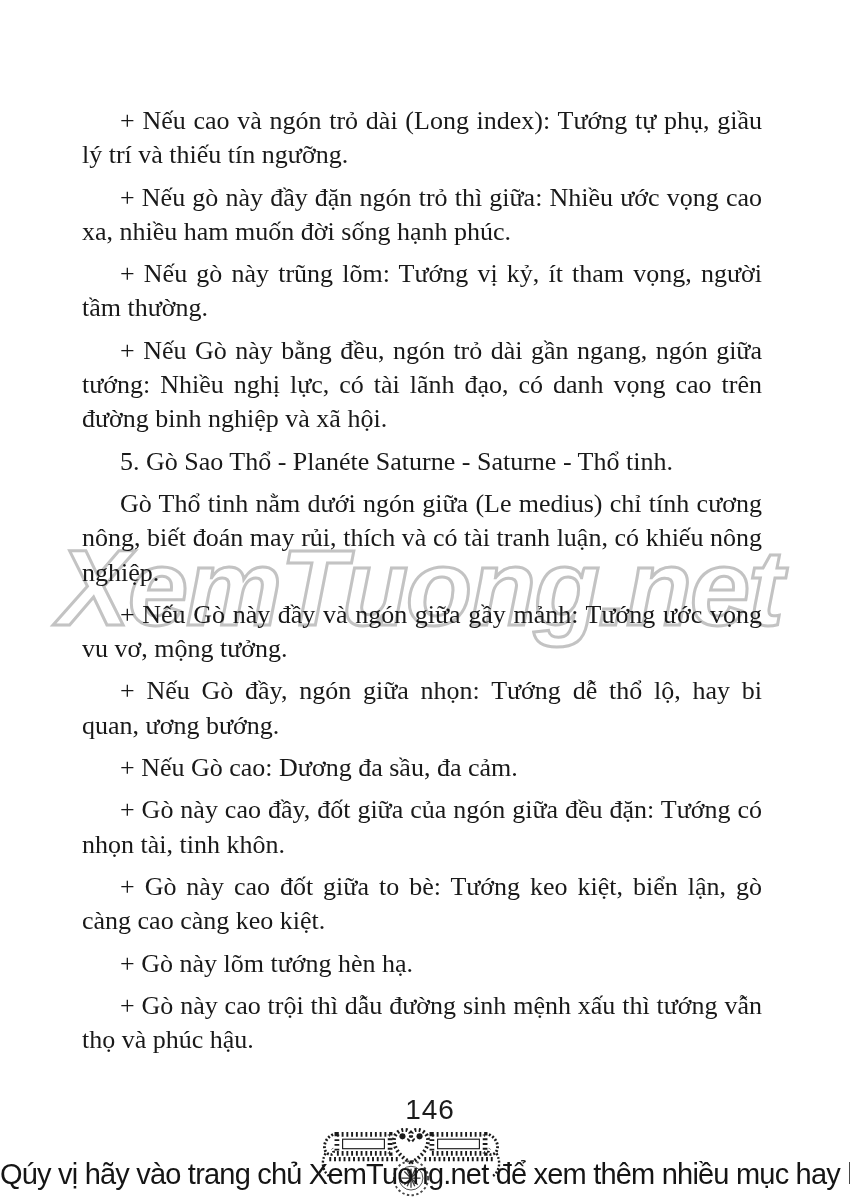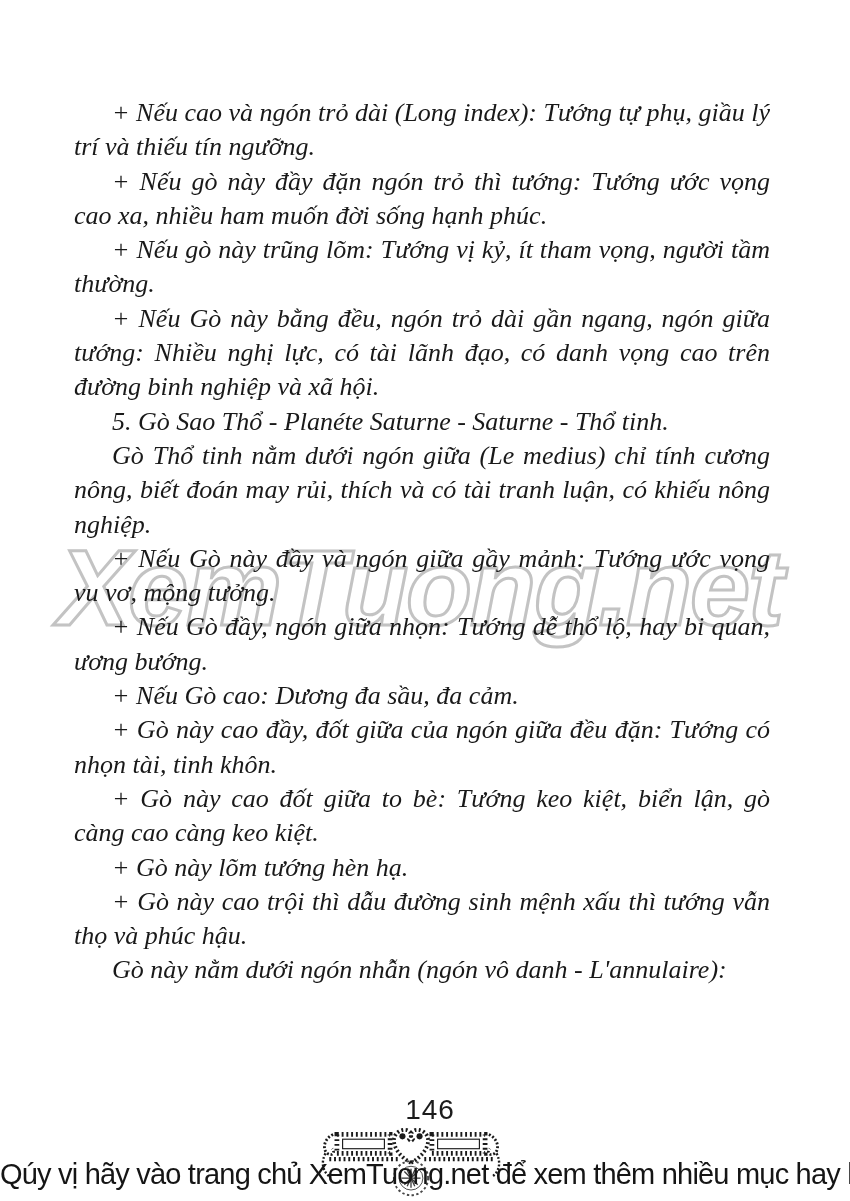--- a/index.html
+++ b/index.html
@@ -40,24 +40,23 @@
     left: 74px;
     top: 96px;
     width: 696px;
     z-index: 1;
     font-size: 26px;
     line-height: 34.3px;
     color: #191919;
     text-align: justify;
   }
   .body-text p {
-    margin: 0;
+    margin: 8px;
     padding: 0;
     text-indent: 38px;
-    font-style: italic;
   }
   
   .page-number {
     position: absolute;
     left: 0;
     top: 1094px;
     width: 860px;
     z-index: 2;
     text-align: center;
     font-family: "Liberation Sans", sans-serif;
@@ -87,33 +86,32 @@
 </style>
 </head>
 <body>
 
 <div class="page">
 
   <div class="watermark">XemTuong.net</div>
 
   <div class="body-text">
       <p>+ Nếu cao và ngón trỏ dài (Long index): Tướng tự phụ, giầu lý trí và thiếu tín ngưỡng.</p>
-      <p>+ Nếu gò này đầy đặn ngón trỏ thì tướng: Tướng ước vọng cao xa, nhiều ham muốn đời sống hạnh phúc.</p>
+      <p>+ Nếu gò này đầy đặn ngón trỏ thì giữa: Nhiều ước vọng cao xa, nhiều ham muốn đời sống hạnh phúc.</p>
       <p>+ Nếu gò này trũng lõm: Tướng vị kỷ, ít tham vọng, người tầm thường.</p>
       <p>+ Nếu Gò này bằng đều, ngón trỏ dài gần ngang, ngón giữa tướng: Nhiều nghị lực, có tài lãnh đạo, có danh vọng cao trên đường binh nghiệp và xã hội.</p>
       <p>5. Gò Sao Thổ - Planéte Saturne - Saturne - Thổ tinh.</p>
       <p>Gò Thổ tinh nằm dưới ngón giữa (Le medius) chỉ tính cương nông, biết đoán may rủi, thích và có tài tranh luận, có khiếu nông nghiệp.</p>
       <p>+ Nếu Gò này đầy và ngón giữa gầy mảnh: Tướng ước vọng vu vơ, mộng tưởng.</p>
       <p>+ Nếu Gò đầy, ngón giữa nhọn: Tướng dễ thổ lộ, hay bi quan, ương bướng.</p>
       <p>+ Nếu Gò cao: Dương đa sầu, đa cảm.</p>
       <p>+ Gò này cao đầy, đốt giữa của ngón giữa đều đặn: Tướng có nhọn tài, tinh khôn.</p>
       <p>+ Gò này cao đốt giữa to bè: Tướng keo kiệt, biển lận, gò càng cao càng keo kiệt.</p>
       <p>+ Gò này lõm tướng hèn hạ.</p>
       <p>+ Gò này cao trội thì dẫu đường sinh mệnh xấu thì tướng vẫn thọ và phúc hậu.</p>
-      <p>Gò này nằm dưới ngón nhẫn (ngón vô danh - L'annulaire):</p>
     </div>
 
   <div class="page-number">146</div>
 
   <svg class="ornament" width="190" height="76" viewBox="0 0 200 80" aria-hidden="true">
     <g fill="none" stroke="#1a1a1a">
 
       <rect x="22" y="11" width="56" height="20" stroke-width="5" stroke-dasharray="2 3"></rect>
       <rect x="28" y="16" width="44" height="10" stroke-width="1.2"></rect>
       <path d="M14 37 H86" stroke-width="4.5" stroke-dasharray="2 3"></path>

